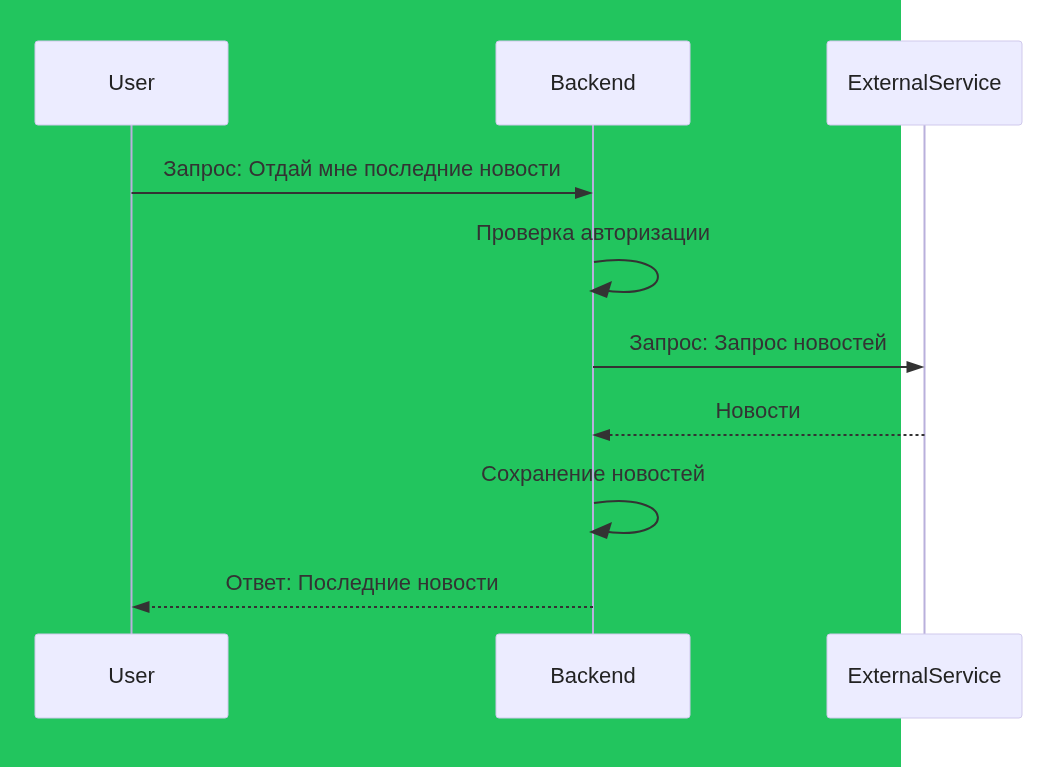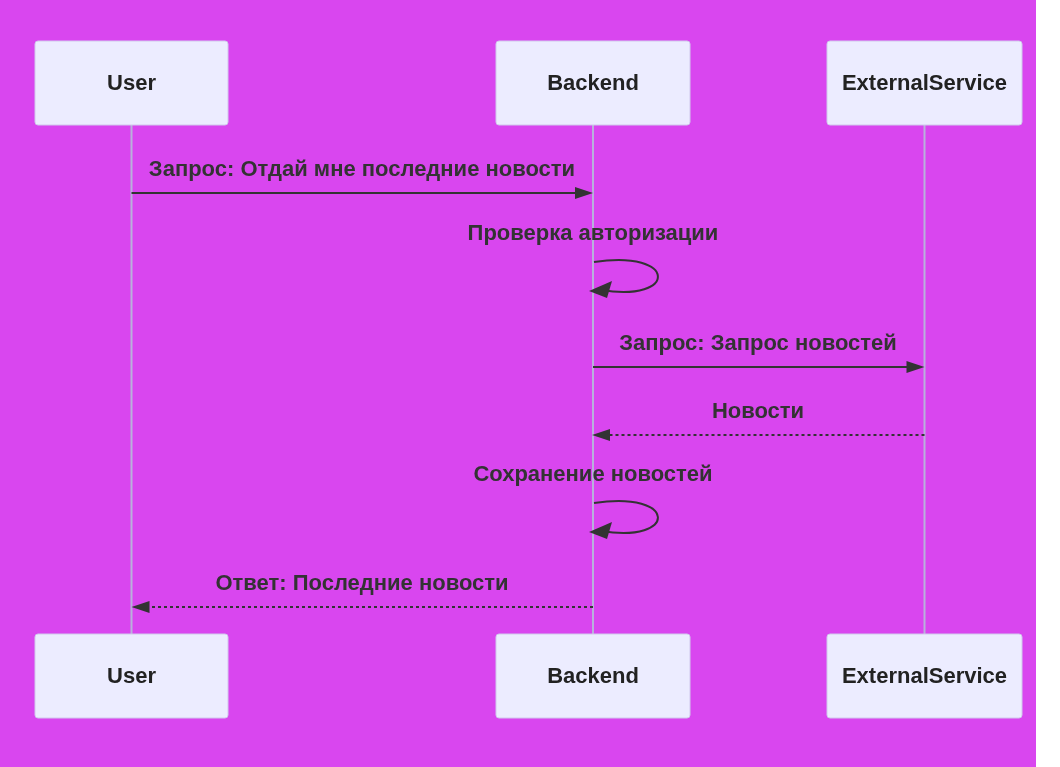--- a/index.html
+++ b/index.html
@@ -4,25 +4,24 @@
 <style>
   html, body {
     margin: 0;
     padding: 0;
     background: #ffffff;
     width: 1060px;
     height: 767px;
     overflow: hidden;
   }
   .diagram-wrap {
-    width: 1036px;
+    width: 901px;
     height: 767px;
     position: relative;
-    background: #d946ef;
-    font-weight: bold;
+    background: #22c55e;
   }
   svg {
     display: block;
     font-family: "Liberation Sans", sans-serif;
   }
   .actor-box {
     fill: #ECECFF;
     stroke: #d0c9ec;
     stroke-width: 1;
   }

